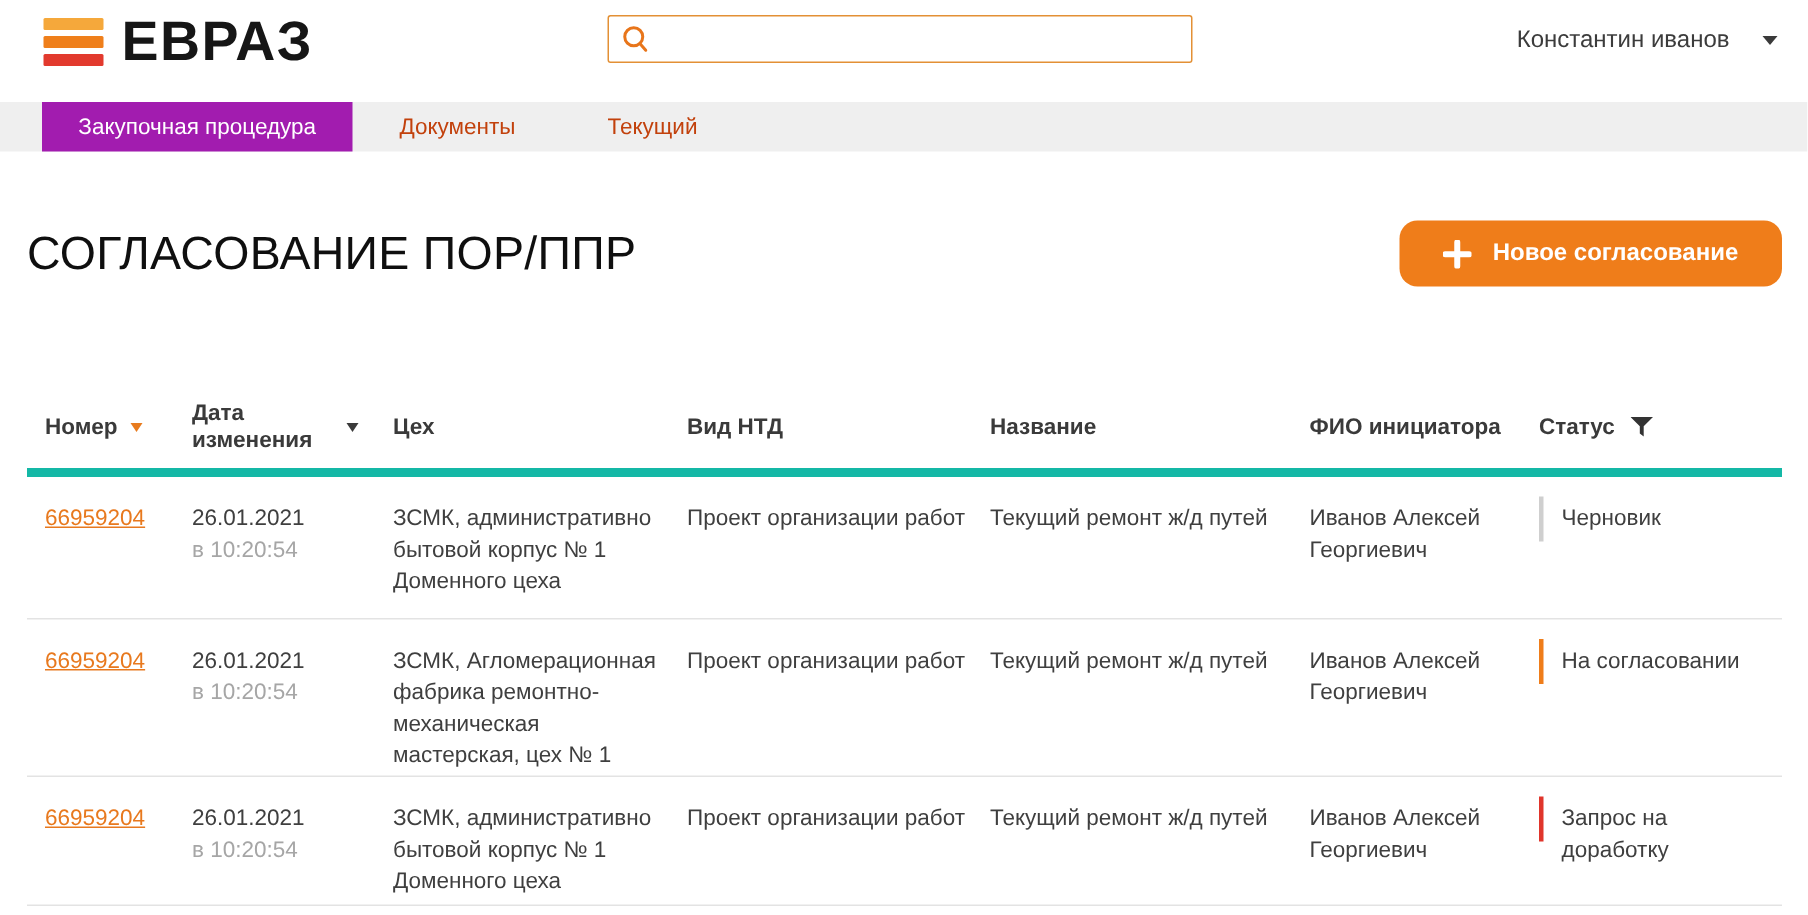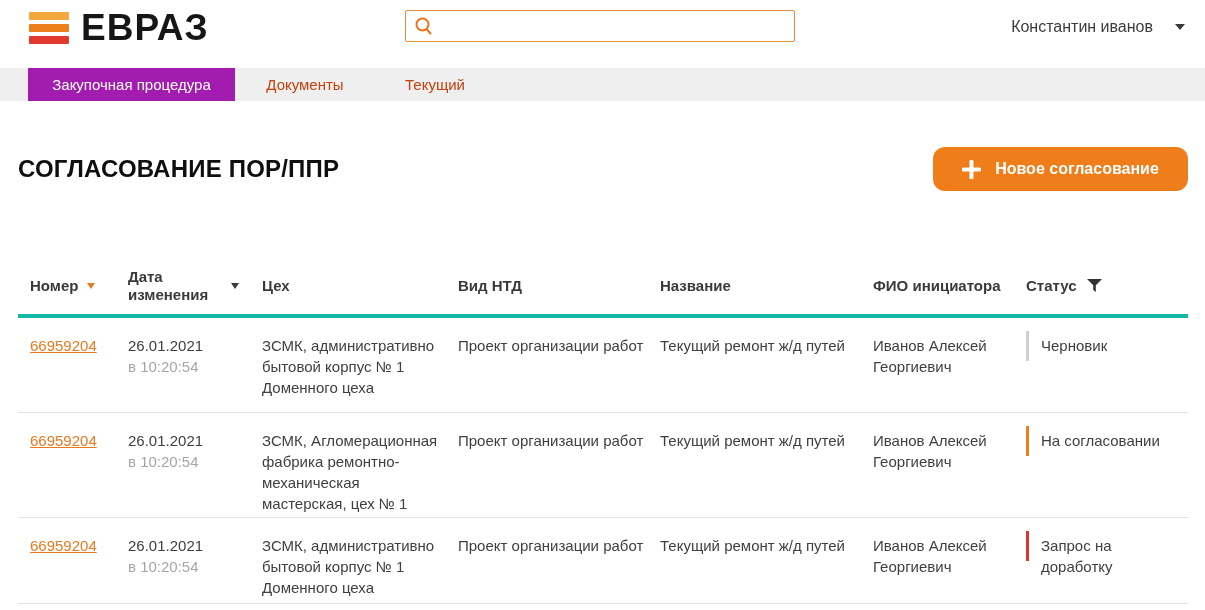--- a/index.html
+++ b/index.html
@@ -34,30 +34,30 @@
   .tab { height:33px; display:flex; align-items:center; justify-content:center;
          font-size:15px; color:#c2410c; cursor:pointer; }
   .tab.active { background:#a21caf; color:#fff; width:207px;margin-left:10px; }
   .tab.t2 { width:140px; }
   .tab.t3 { width:120px; }
 
   
   .content { padding:0 17px 0 18px; }
   .title-row { margin-top:46px; height:44px; display:flex; align-items:center;
                justify-content:space-between; }
-  h1 { font-size:24px; font-weight:700; color:#0f0f0f; letter-spacing:0.2px; }
+  h1 { font-size:31px; font-weight:400; color:#0f0f0f; letter-spacing:0.2px; }
   .new-btn { width:255px; height:44px; background:#ef7d1a; border:none; color:#fff;
              display:flex; align-items:center; justify-content:center; gap:14px;
              font-size:16px; font-weight:bold; cursor:pointer; border-radius:12px;
              font-family:"Liberation Sans", sans-serif; }
 
   
   .table { margin-top:67px; }
   .thead, .trow { display:grid; grid-template-columns:110px 134px 196px 202px 213px 153px 162px; }
-  .thead { border-bottom:4px solid #14b8a6; height:60px; }
+  .thead { border-bottom:6px solid #14b8a6; height:60px; }
   .th { display:flex; align-items:center; font-size:15px; font-weight:bold; color:#3a3a3a;
         padding-right:14px; line-height:18px; }
   .th:first-child, .td:first-child { padding-left:12px; }
   .sort-caret { width:0; height:0; border-left:4.5px solid transparent;
                 border-right:4.5px solid transparent; border-top:6px solid #e87b1e;
                 margin-left:9px; cursor:pointer; flex:none; }
   .sort-caret.dark { border-top-color:#3a3a3a; }
   .th .two-line { width:94px; }
   .filter-icon { margin-left:10px; cursor:pointer; flex:none; display:flex; }
 

